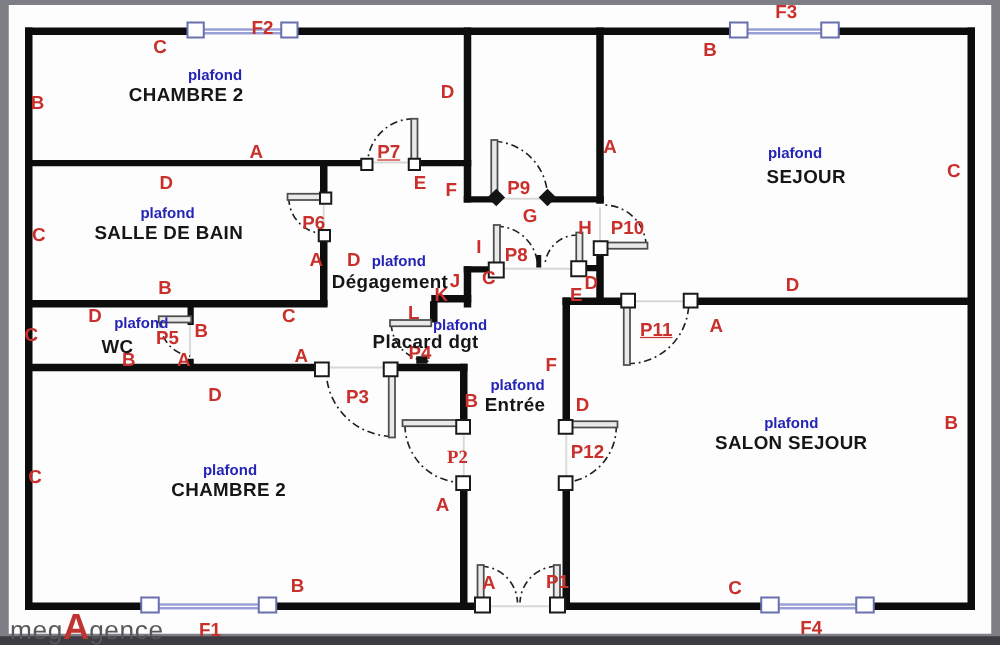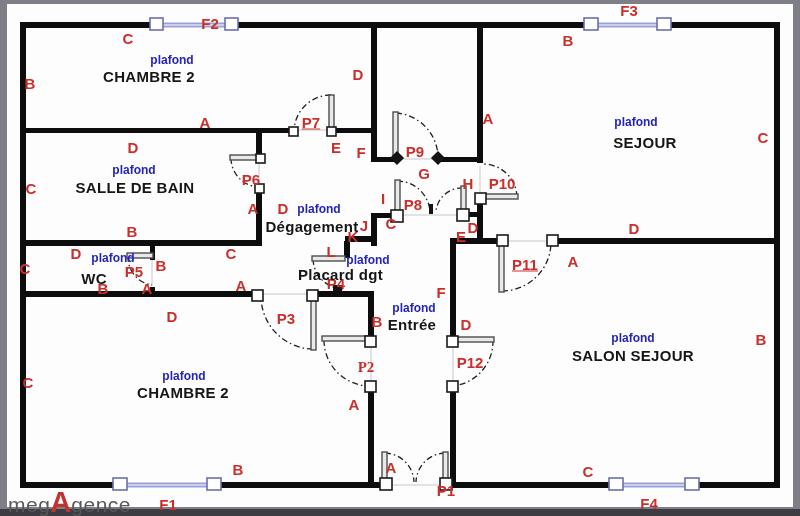--- a/index.html
+++ b/index.html
@@ -231,21 +231,21 @@
       <div class="lbl letter" style="left: 28px; top: 382px;">C</div>
       <div class="lbl letter" style="left: 238px; top: 469px;">B</div>
       <div class="lbl letter" style="left: 354px; top: 404px;">A</div>
       <div class="lbl letter" style="left: 377px; top: 321px;">B</div>
       <div class="lbl letter" style="left: 441px; top: 292px;">F</div>
       <div class="lbl letter" style="left: 466px; top: 324px;">D</div>
       <div class="lbl letter" style="left: 391px; top: 467px;">A</div>
       <div class="lbl letter" style="left: 573px; top: 261px;">A</div>
       <div class="lbl letter" style="left: 761px; top: 339px;">B</div>
       <div class="lbl letter" style="left: 588px; top: 471px;">C</div>
-      <div class="lbl doorlbl" style="left: 424px; top: 490px; padding-left: 44px;">P1</div>
+      <div class="lbl doorlbl" style="left: 424px; top: 466px; padding-left: 44px;">P1</div>
       <div class="lbl doorlbl" style="left: 366px; top: 367px; font-family: Liberation Serif, serif;">P2</div>
       <div class="lbl doorlbl" style="left: 286px; top: 318px;">P3</div>
       <div class="lbl doorlbl" style="left: 336px; top: 283px;">P4</div>
       <div class="lbl doorlbl" style="left: 134px; top: 271px;">P5</div>
       <div class="lbl doorlbl" style="left: 251px; top: 179px; text-align: right;">P6</div>
       <div class="lbl doorlbl" style="left: 311px; top: 122px; text-decoration: underline;">P7</div>
       <div class="lbl doorlbl" style="left: 413px; top: 204px;">P8</div>
       <div class="lbl doorlbl" style="left: 415px; top: 151px;">P9</div>
       <div class="lbl doorlbl" style="left: 502px; top: 183px;">P10</div>
       <div class="lbl doorlbl" style="left: 525px; top: 264px; text-decoration: underline;">P11</div>

